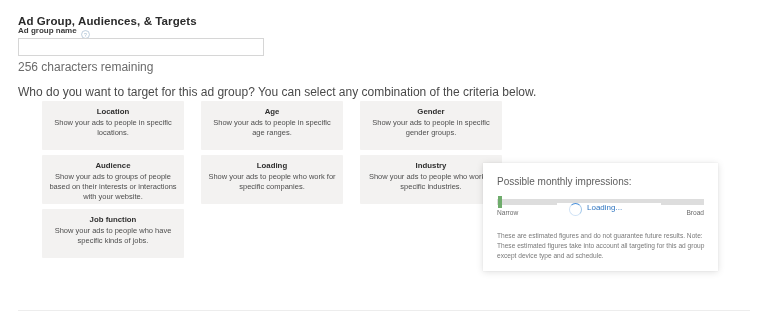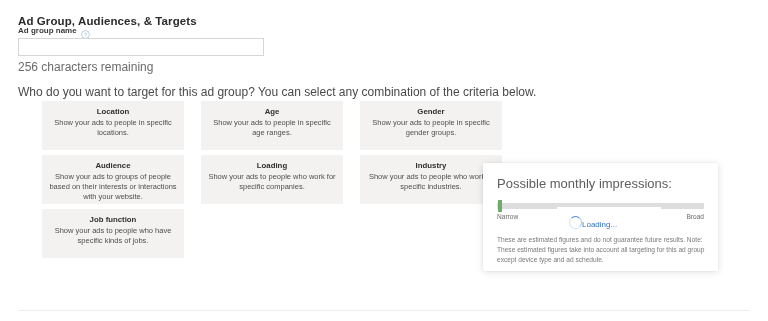--- a/index.html
+++ b/index.html
@@ -126,21 +126,21 @@
     position: absolute;
     left: 483px;
     top: 163px;
     width: 235px;
     height: 108px;
     background: #ffffff;
     box-shadow: 0 1px 7px rgba(0,0,0,0.13), 0 0 1px rgba(0,0,0,0.10);
     padding: 13px 14px 0 14px;
   }
   .impressions-title {
-    font-size: 13px;
+    font-size: 10px;
     color: #5e5e5e;
     margin-bottom: 11px;
   }
 
   .bar-wrap {
     position: relative;
     width: 207px;
     height: 8px;
     margin-bottom: 3px;
   }
@@ -182,21 +182,22 @@
   }
 
   .loading-overlay {
     position: absolute;
     left: 60px;
     top: -6px;
     width: 104px;
     height: 22px;
     background: #ffffff;
     display: flex;
-    align-items: flex-end;
+    align-items: flex-start;
+    gap: 5px;
     padding-left: 12px;
   }
   .spinner {
     width: 13px;
     height: 13px;
     border-radius: 50%;
     border: 1.6px solid #cfe2f5;
     border-top-color: #4a90d9;
     border-right-color: #9ec5e8;
     flex: 0 0 auto;

